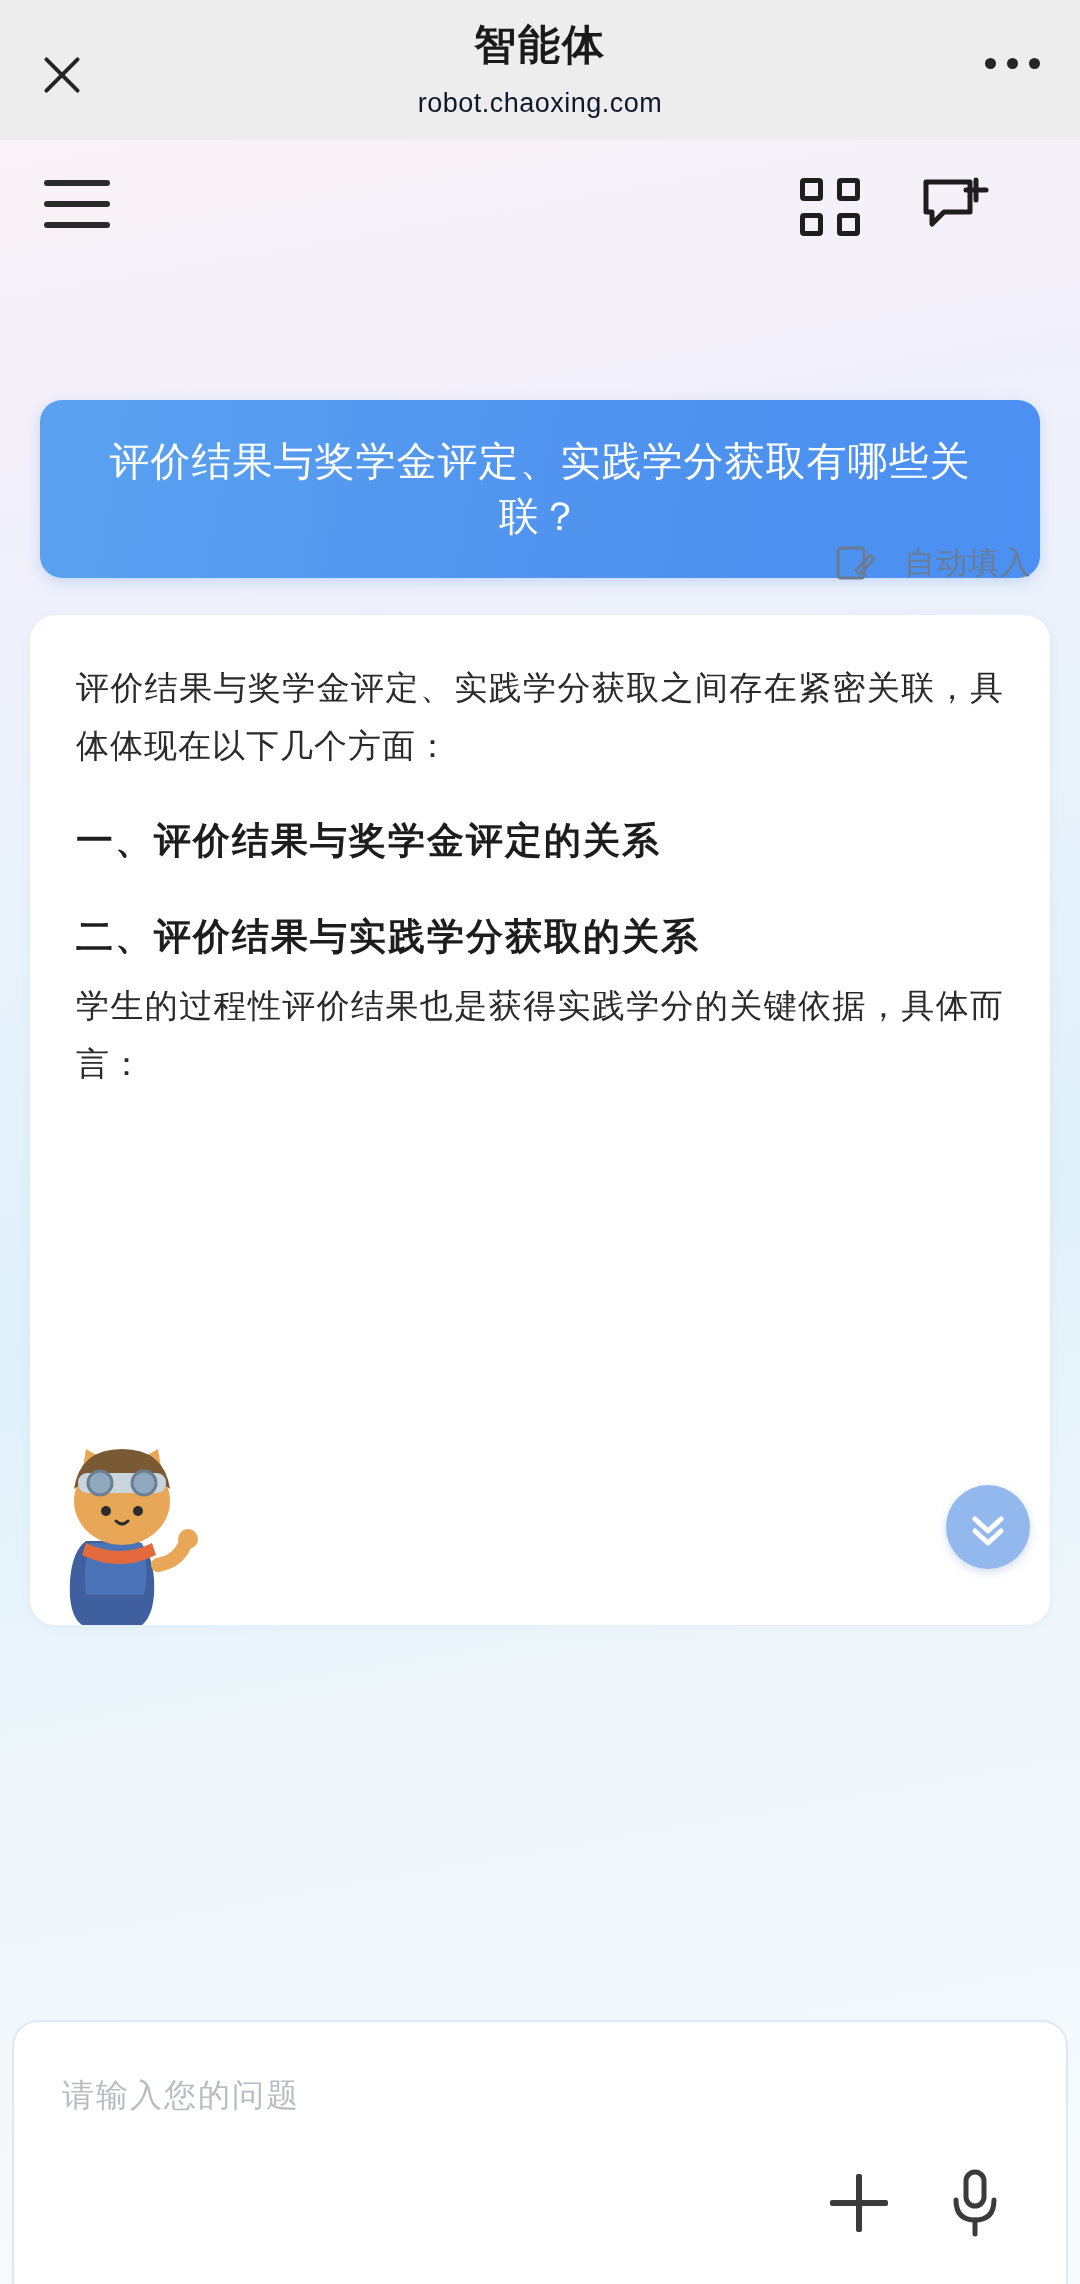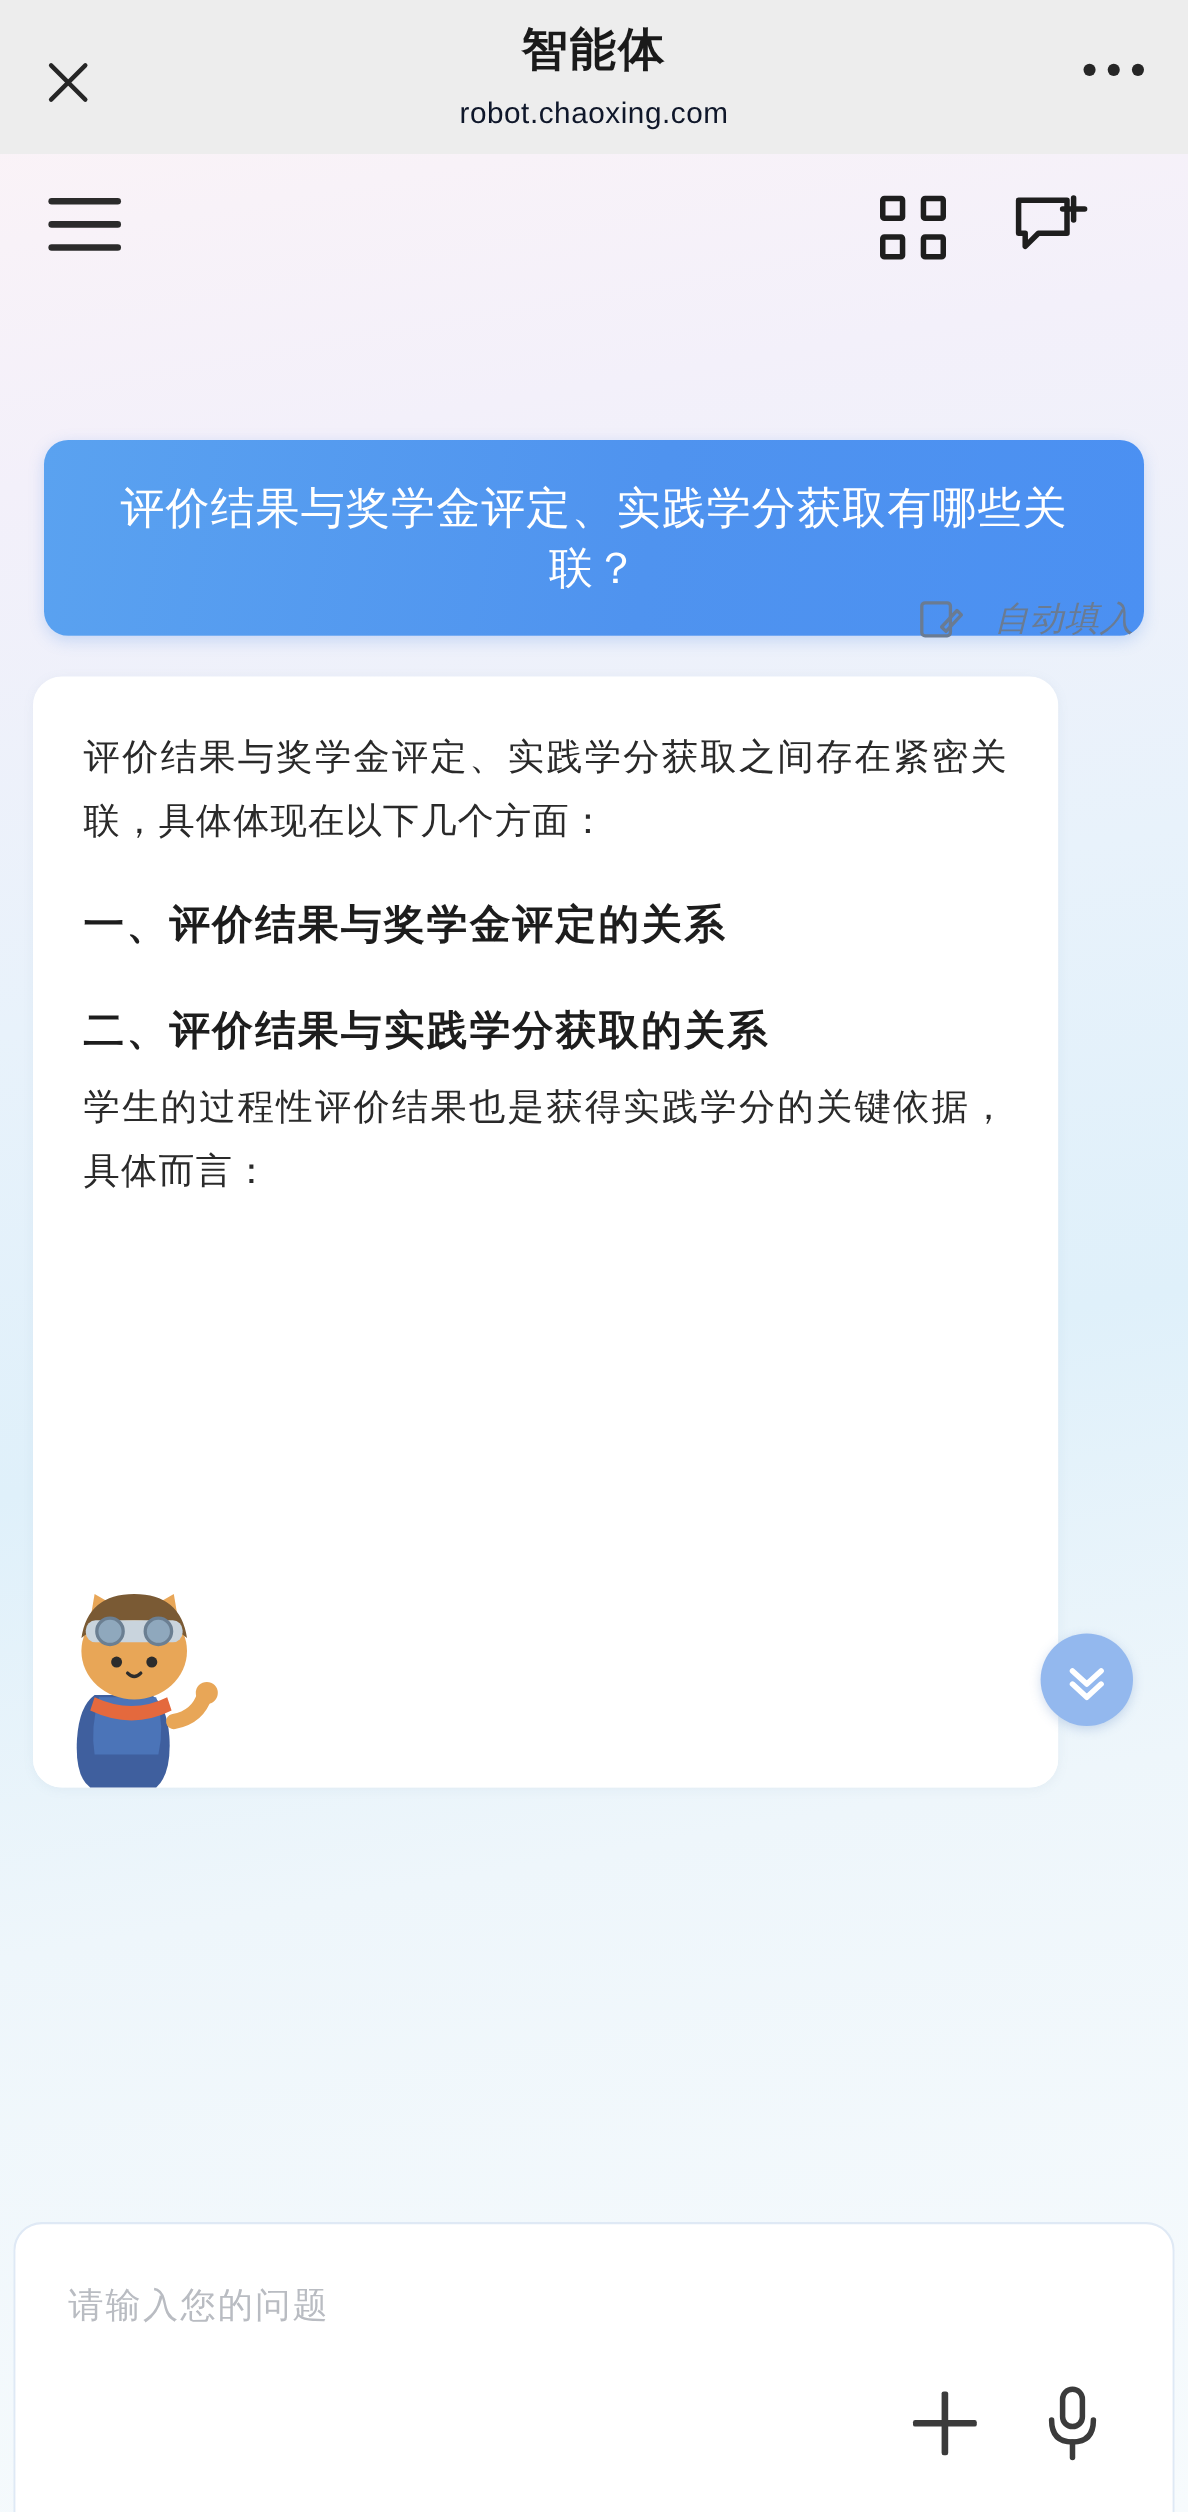--- a/index.html
+++ b/index.html
@@ -151,32 +151,31 @@
   .autofill {
     position: absolute;
     top: 272px;
     right: 48px;
     display: flex;
     align-items: center;
     gap: 28px;
     color: #6a7b92;
     font-size: 31px;
     letter-spacing: 1px;
-    font-style: italic;
   }
   .autofill-icon {
     width: 40px; height: 38px;
     position: relative;
   }
 
   .answer-card {
     position: absolute;
     top: 345px;
     left: 30px;
-    width: 932px;
+    width: 1020px;
     height: 1010px;
     box-sizing: border-box;
     background: #ffffff;
     border-radius: 26px;
     padding: 44px 46px 0 46px;
     overflow: hidden;
     box-shadow: 0 2px 10px rgba(120,140,170,0.08);
   }
   .answer-card p {
     margin: 0 0 16px 0;

